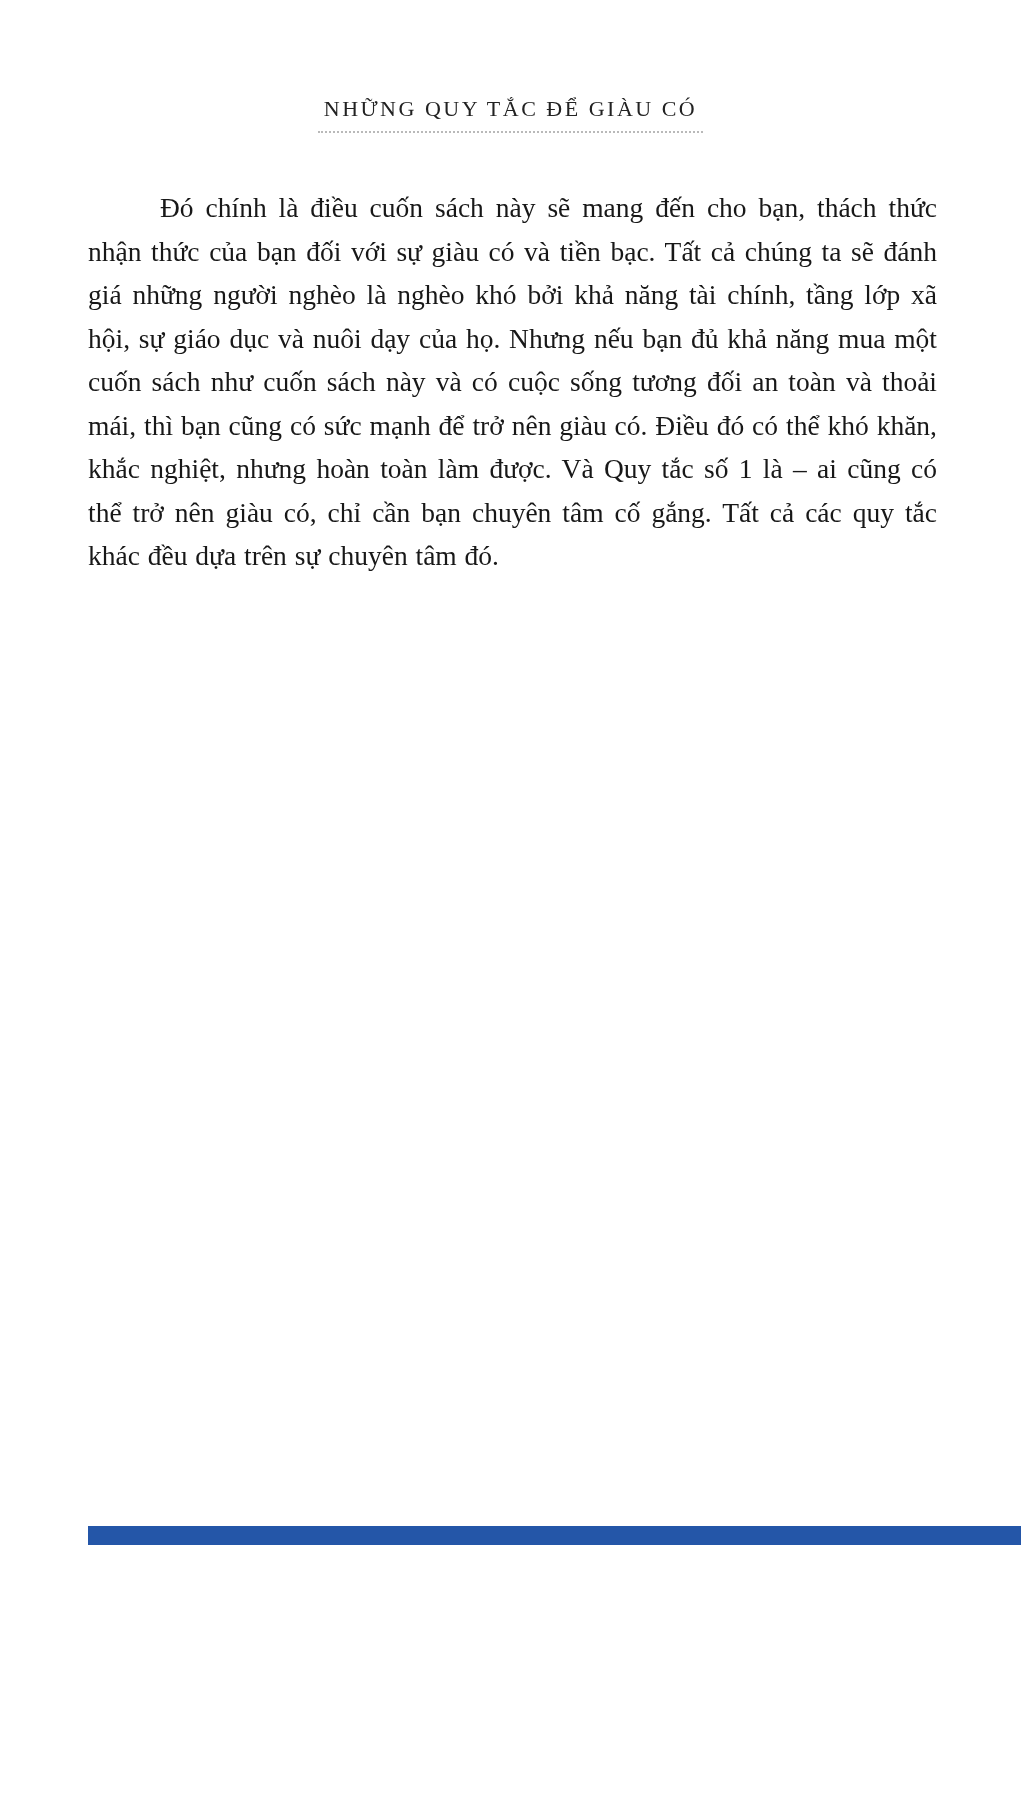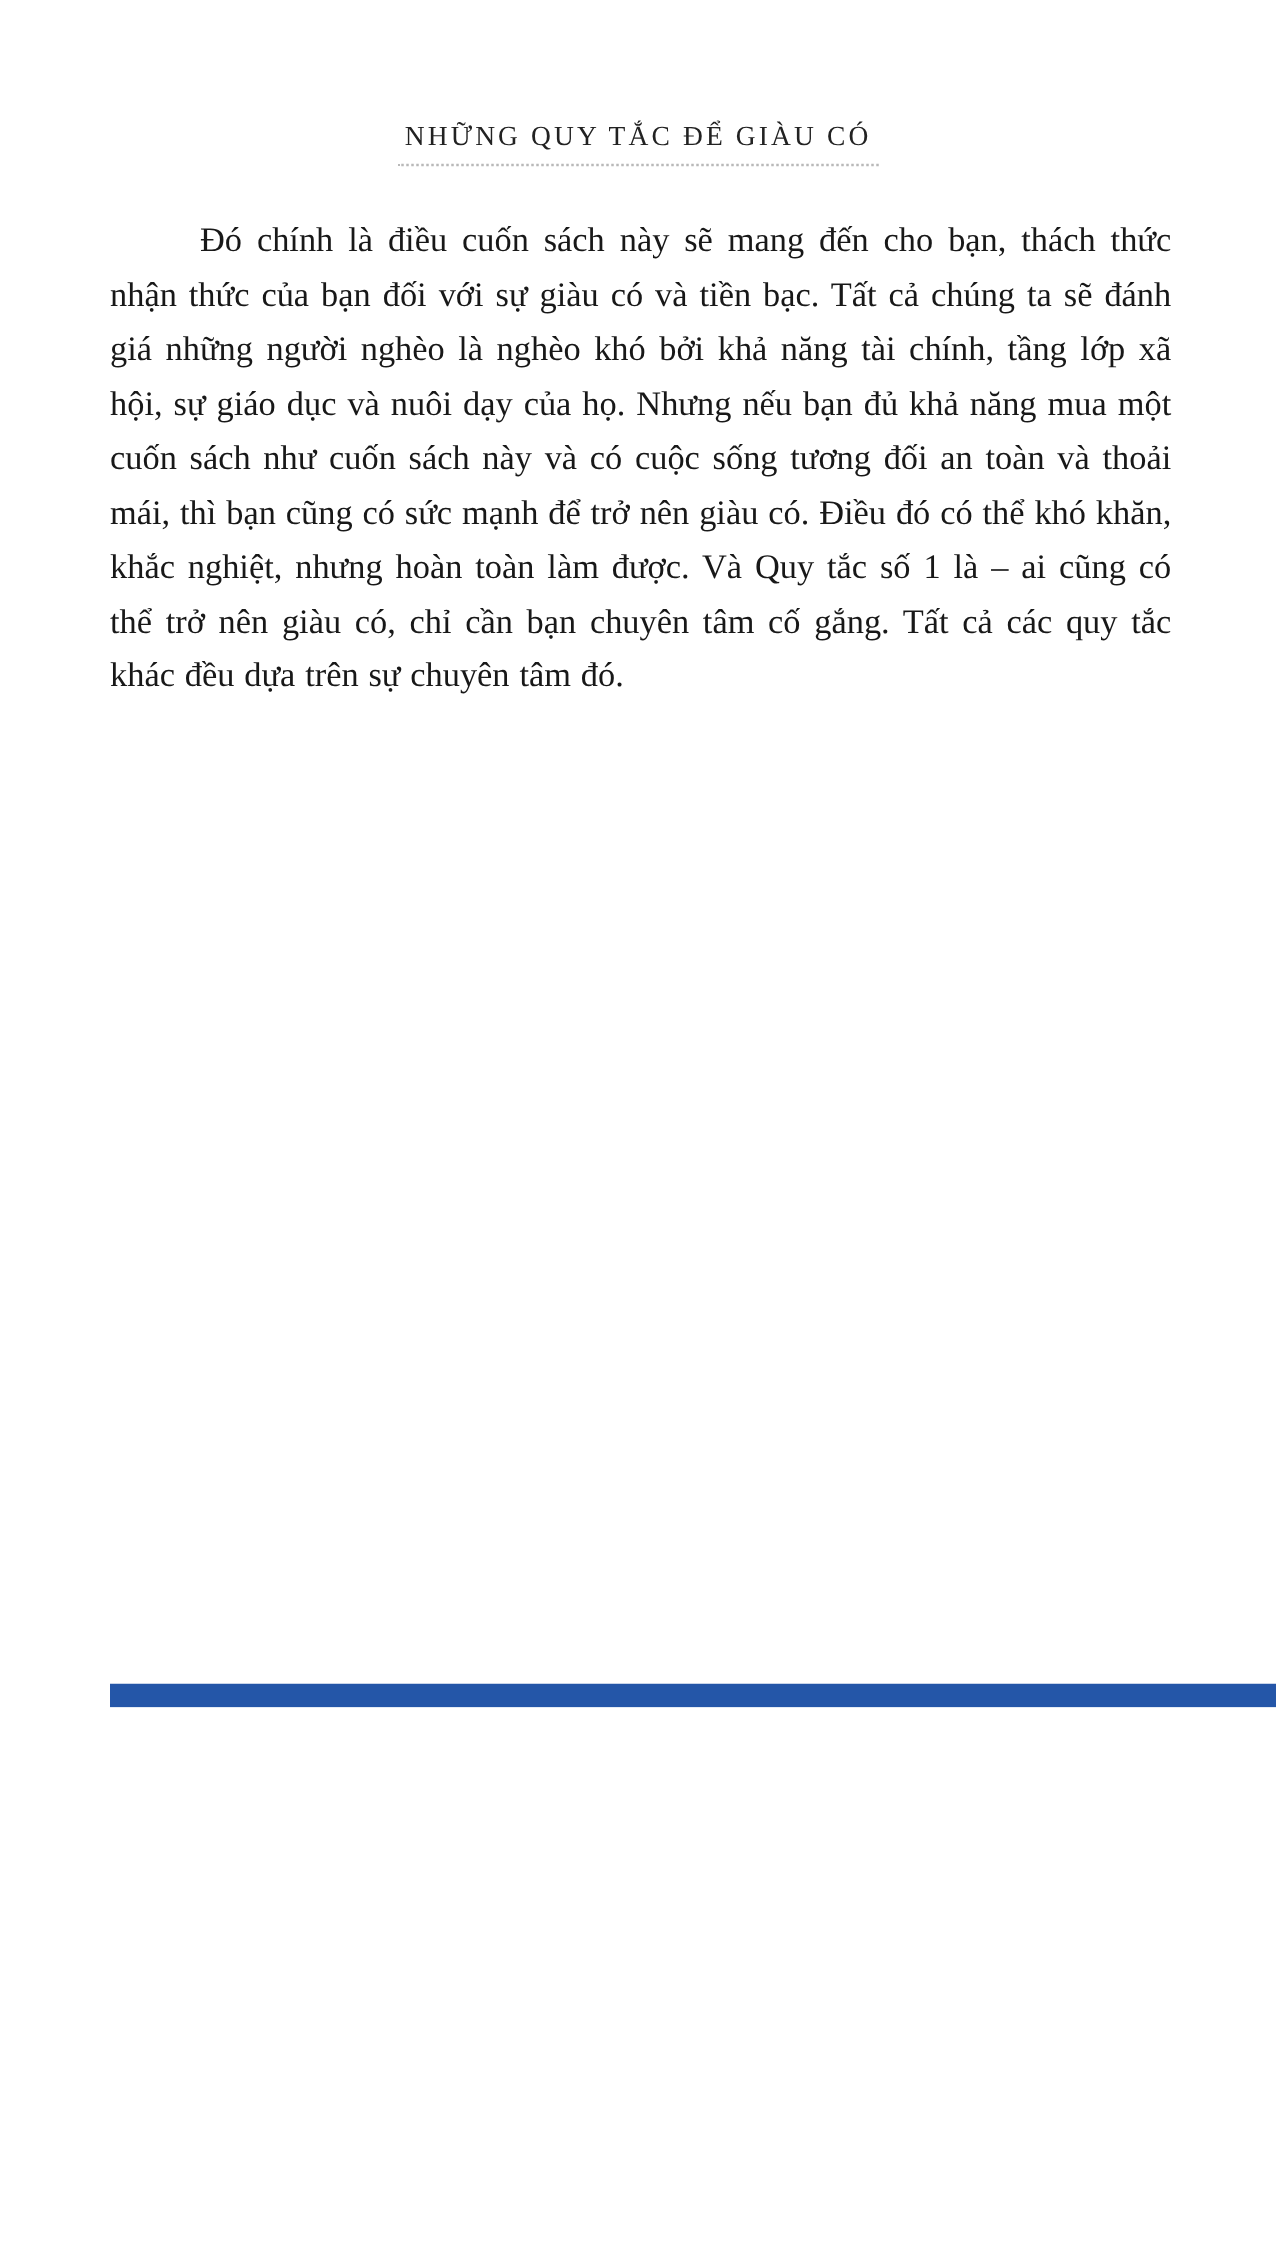--- a/index.html
+++ b/index.html
@@ -3,21 +3,21 @@
 <meta charset="utf-8">
 <style>
   html, body {
     margin: 0;
     padding: 0;
     background: #ffffff;
   }
   .page {
     position: relative;
     width: 1021px;
-    height: 1366px;
+    height: 1545px;
     background: #ffffff;
     overflow: hidden;
     font-family: "Liberation Serif", "DejaVu Serif", serif;
     color: #1c1c1c;
   }
   .running-header {
     position: absolute;
     top: 96px;
     left: 0;
     width: 100%;
@@ -41,21 +41,21 @@
   .body-text p {
     margin: 0;
     font-size: 27.5px;
     line-height: 43.5px;
     text-align: justify;
     text-justify: inter-word;
     word-spacing: 1px;
     color: #181818;
   }
   .body-text p.indented {
-    margin-top: 10px;
+    margin-top: 26px;
     text-indent: 72px;
   }
   .page-number {
     position: absolute;
     top: 1712px;
     left: 0;
     width: 100%;
     font-size: 27px;
     color: #1f1f1f;
     letter-spacing: 1px;

